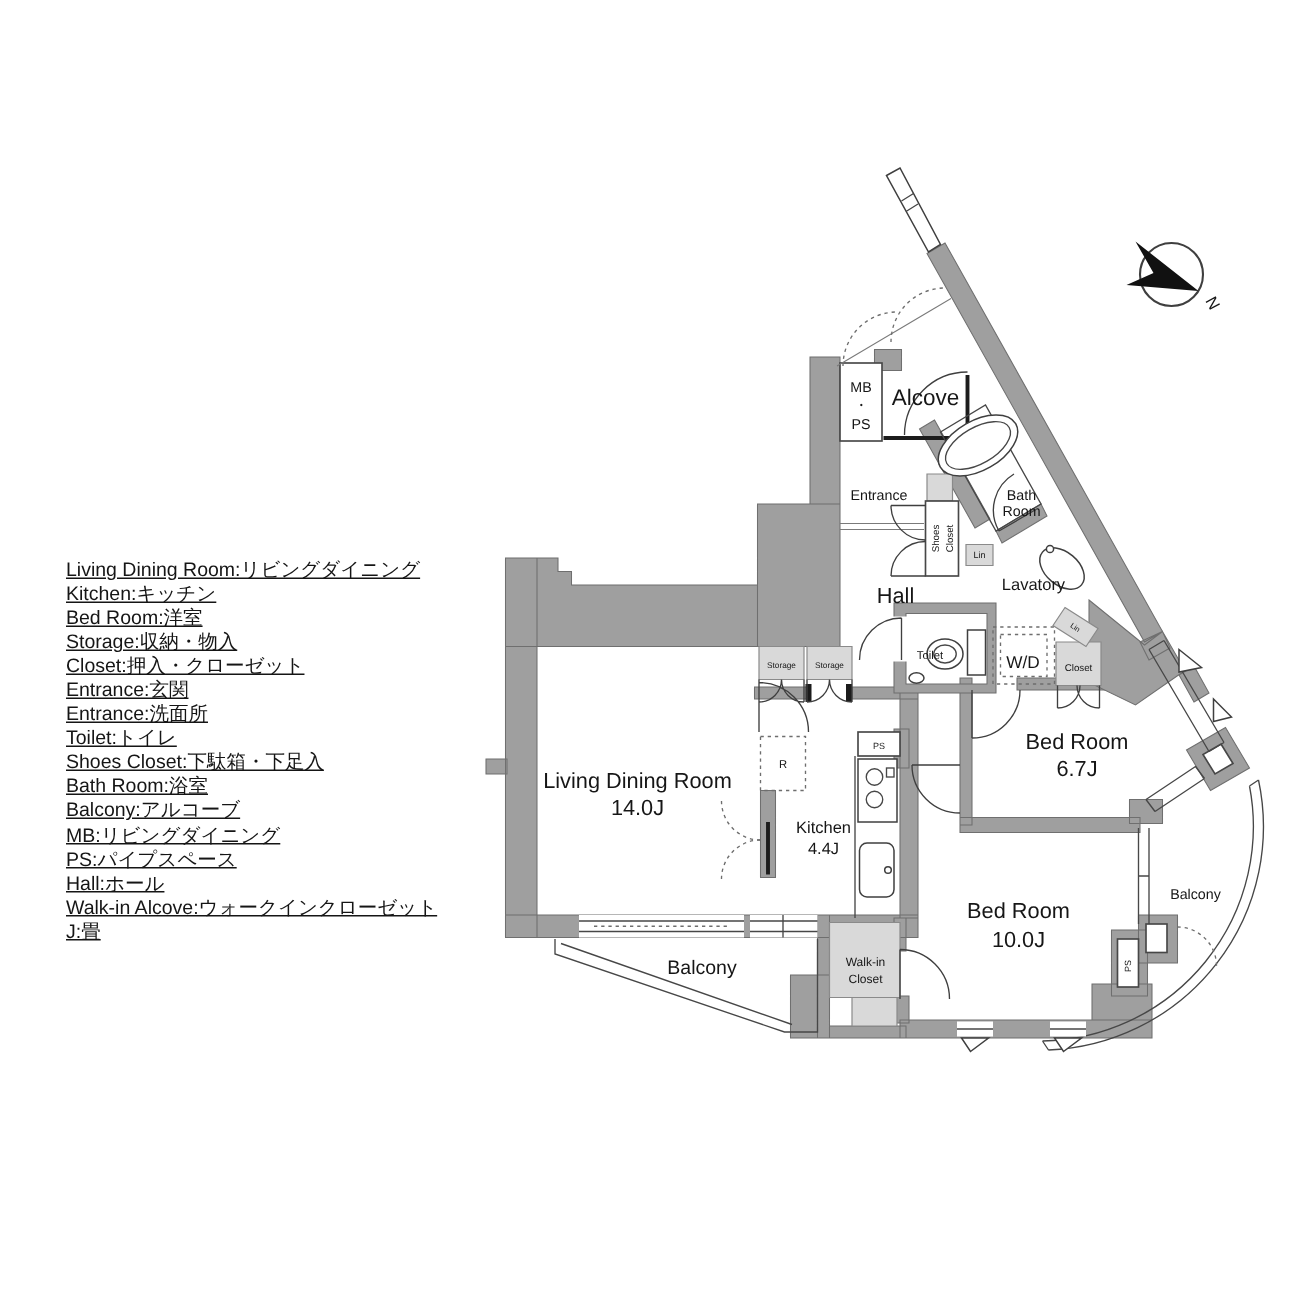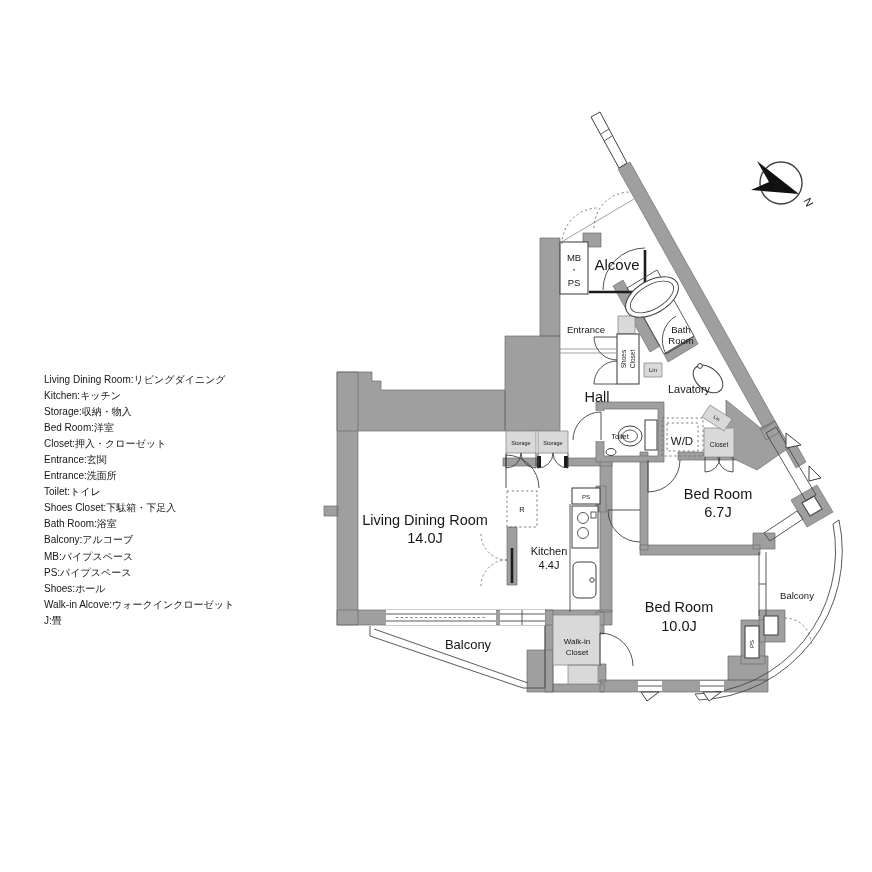--- a/index.html
+++ b/index.html
@@ -1,20 +1,20 @@
 <!DOCTYPE html>
 <html style="--wall: #9f9f9f; --wallstroke: #6f6f6f; --lightbox: #d9d9d9; --line: #3a3a3a;"><head>
 <meta charset="utf-8">
 <style>
   html,body{margin:0;padding:0;background:#fff;}
   #stage{position:relative;width:872px;height:872px;background:#fff;overflow:hidden;
          font-family:"Liberation Sans","DejaVu Sans",sans-serif;}
   #plan{position:absolute;left:0;top:0;}
-  .legend{position:absolute;left:44px;top:372px;font-size:10px;line-height:16.05px;
-          color:#151515;white-space:nowrap;}
+  .legend{position:absolute;left:44px;top:372px;font-size:13px;line-height:16.05px;
+          color:#151515;white-space:nowrap;text-decoration:underline;}
   .wall{fill:var(--wall);stroke:var(--wallstroke);stroke-width:.7;}
   .wall-e{fill:var(--wall);stroke:var(--wallstroke);stroke-width:.7;fill-rule:evenodd;}
   .lbox{fill:var(--lightbox);stroke:#8a8a8a;stroke-width:.8;}
   .wbox{fill:#fff;stroke:#474747;stroke-width:1.1;}
   .ln{stroke:#474747;stroke-width:.9;fill:none;}
   .lnthin{stroke:#7a7a7a;stroke-width:.7;fill:none;}
   .heavy{stroke:#1c1c1c;stroke-width:2.6;fill:none;}
   .door{stroke:#3f3f3f;stroke-width:.9;fill:none;}
   .dash{stroke:#6e6e6e;stroke-width:.9;fill:none;stroke-dasharray:2.2,2.6;}
   .fix{stroke:#3f3f3f;stroke-width:1;fill:#fff;}
@@ -226,28 +226,28 @@
       <text class="txt t-mid" x="633" y="361" font-size="6.5" transform="rotate(-90,633,359)">Closet</text>
       <text class="txt xs t-mid" x="522" y="512">R</text>
       <text class="txt xxs t-mid" x="586" y="499">PS</text>
       <text class="txt xxs t-mid" x="752" y="646" transform="rotate(-90,752,644)">PS</text>
     </g>
   </svg>
 
   <div class="legend">
     <div class="legend-line">Living Dining Room:リビングダイニング</div>
     <div class="legend-line">Kitchen:キッチン</div>
+    <div class="legend-line">Bed Room:洋室</div>
     <div class="legend-line">Storage:収納・物入</div>
-    <div class="legend-line">Bed Room:洋室</div>
     <div class="legend-line">Closet:押入・クローゼット</div>
     <div class="legend-line">Entrance:玄関</div>
     <div class="legend-line">Entrance:洗面所</div>
     <div class="legend-line">Toilet:トイレ</div>
     <div class="legend-line">Shoes Closet:下駄箱・下足入</div>
     <div class="legend-line">Bath Room:浴室</div>
     <div class="legend-line">Balcony:アルコーブ</div>
-    <div class="legend-line">MB:パイプスペース</div>
+    <div class="legend-line">MB:リビングダイニング</div>
     <div class="legend-line">PS:パイプスペース</div>
-    <div class="legend-line">Shoes:ホール</div>
+    <div class="legend-line">Hall:ホール</div>
     <div class="legend-line">Walk-in Alcove:ウォークインクローゼット</div>
     <div class="legend-line">J:畳</div>
   </div>
 </div>
 
 </body></html>

